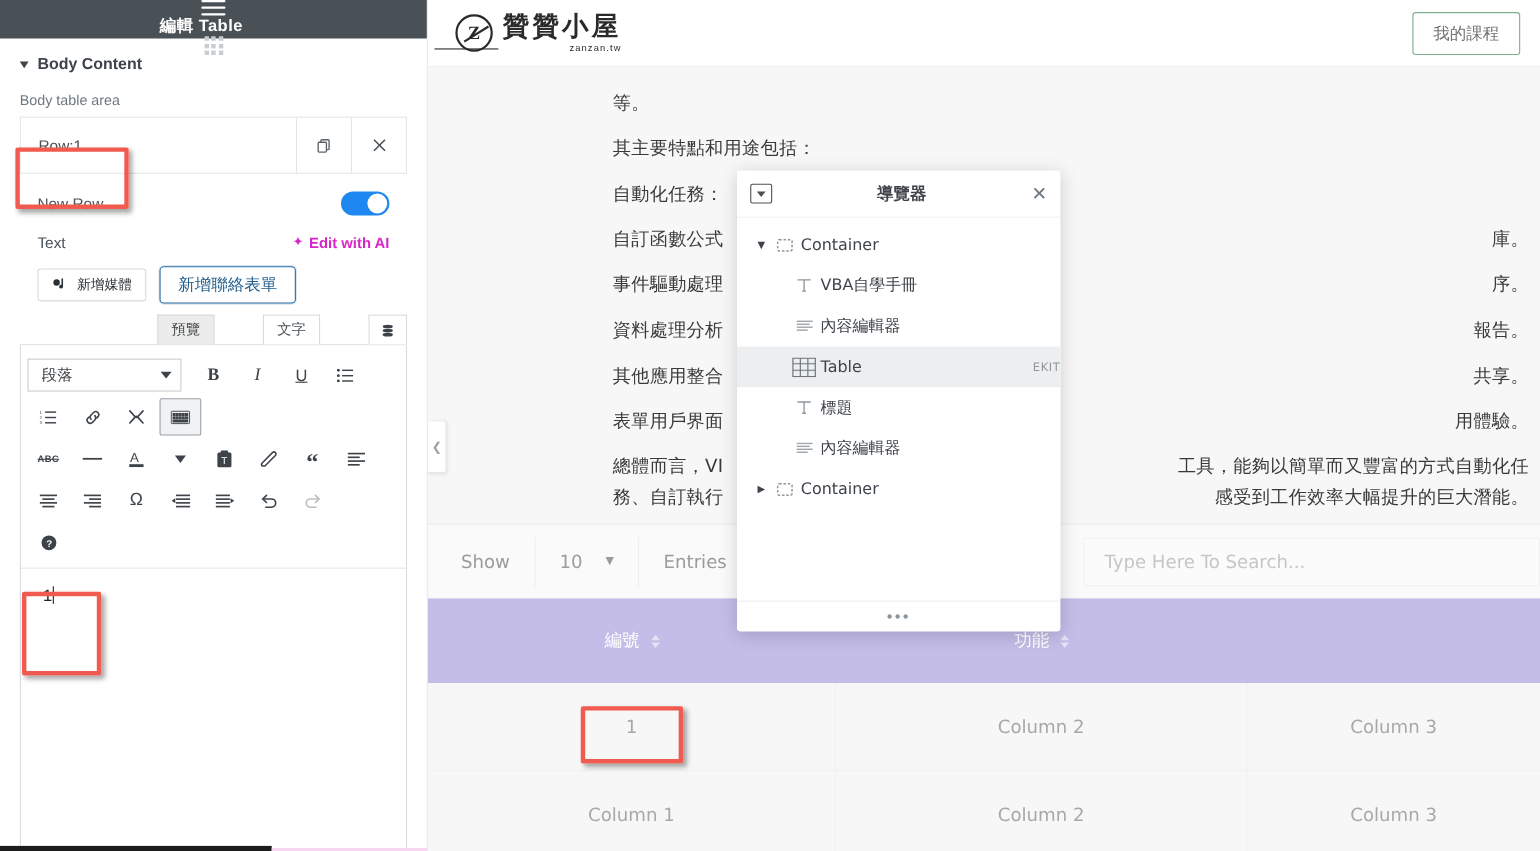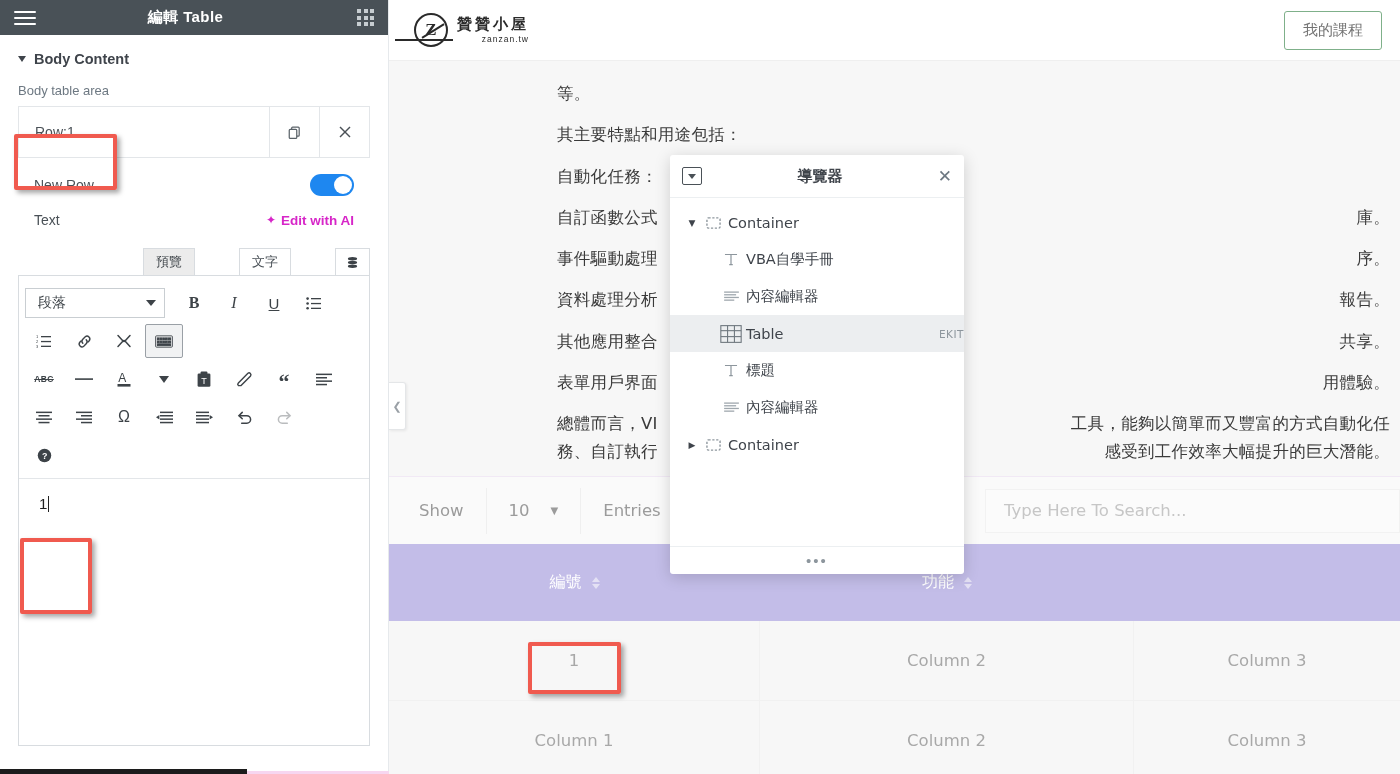--- a/index.html
+++ b/index.html
@@ -6,21 +6,21 @@
   html,body { width:1400px; height:774px; overflow:hidden; }
   body {
     font-family: "Liberation Sans", "DejaVu Sans", sans-serif;
     background:#ffffff;
     -webkit-font-smoothing: antialiased;
   }
   #app { position:relative; width:1400px; height:774px; overflow:hidden; }
 
   
   .panel { position:absolute; left:0; top:0; width:389px; height:774px; background:#ffffff; border-right:1px solid #e6e9ec; }
-  .panel-header { height:35px; background:#495157; display:flex; align-items:center; padding:0 14px; }
+  .panel-header { height:35px; background:#495157; display:flex; align-items:center; padding:0 14px;flex-direction:column; }
   .panel-header .hamburger { width:22px; display:flex; flex-direction:column; gap:4px; cursor:pointer;}
   .panel-header .hamburger span { display:block; height:2px; background:#ffffff; border-radius:1px;}
   .panel-title { flex:1; text-align:center; color:#ffffff; font-size:15px; font-weight:bold; letter-spacing:.4px; margin-left:-22px;}
   .grid-icon { display:grid; grid-template-columns:repeat(3,4px); grid-template-rows:repeat(3,4px); gap:2.5px; cursor:pointer;}
   .grid-icon i { background:#c7cdd1; display:block; width:4px; height:4px;}
 
   .section-head { padding:16px 20px 10px 18px; display:flex; align-items:center; gap:8px; }
   .caret-down { width:0;height:0;border-left:4.5px solid transparent;border-right:4.5px solid transparent;border-top:6px solid #3f444b;}
   .section-head .lbl { font-size:14.5px; font-weight:bold; color:#3f444b;}
 
@@ -68,21 +68,21 @@
   
   .collapse-tab { position:absolute; left:389px; top:382px; width:17px; height:48px; background:#fff; border:1px solid #e4e6e8; border-left:none; border-radius:0 3px 3px 0; display:flex; align-items:center; justify-content:center; font-size:11px; color:#9aa0a6; cursor:pointer; z-index:30; box-shadow:1px 1px 3px rgba(0,0,0,.07);}
 
   
   .page { position:absolute; left:389px; top:0; width:1011px; height:774px; background:#f7f7f7; overflow:hidden;}
   .site-header { height:61px; background:#ffffff; display:flex; align-items:center; padding:0 0 0 25px; border-bottom:1px solid #efefef;}
   .logo { display:flex; align-items:center; gap:9px;}
   .logo-mark { width:34px;height:34px;border-radius:50%;border:2.2px solid #2a2a2a; display:flex;align-items:center;justify-content:center; font-family:"Liberation Serif", serif; font-weight:bold; font-size:17px; color:#2a2a2a; position:relative;}
   .logo-mark::after{content:"";position:absolute;left:4px;top:50%;width:26px;height:1.8px;background:#2a2a2a;transform:rotate(-32deg);}
   .logo-words { display:flex; flex-direction:column; line-height:1;}
-  .logo-cn { font-size:15px; font-weight:bold; color:#2a2a2a; letter-spacing:3px; font-family:"DejaVu Sans", sans-serif;}
+  .logo-cn { font-size:24px; font-weight:bold; color:#2a2a2a; letter-spacing:3px; font-family:"DejaVu Sans", sans-serif;}
   .logo-en { font-size:8.5px; color:#2a2a2a; letter-spacing:1px; text-align:right; margin-top:3px; position:relative;}
   .logo-en::before{content:"";position:absolute;left:-62px;top:50%;width:58px;height:1.6px;background:#2a2a2a;}
   .hdr-spacer{flex:1;}
   .btn-course { margin-right:18px; border:1.4px solid #7fb08a; color:#737373; background:#fff; border-radius:3px; padding:9px 18px; font-size:15px; cursor:pointer;}
 
   .article { padding:22px 0 0 0; position:relative;}
   .article p { font-size:16.5px; line-height:1.35; color:#3a3a3a; margin:0 0 19px 0; padding-left:168px; padding-right:10px; font-family:"DejaVu Sans", sans-serif; letter-spacing:.3px;}
   .mark-bar { position:absolute; width:4px; background:#111; left:566px; }
 
   
@@ -178,20 +178,32 @@
     </div>
 
     <div class="text-row">
       <span class="t-lbl">Text</span>
       <span class="ai-link">
         <span class="ai-spark">✦</span>
         <span>Edit with AI</span>
       </span>
     </div>
 
+    <div class="btn-row">
+      <div class="btn-media">
+        <svg width="16" height="14" viewBox="0 0 18 15">
+            <circle cx="5" cy="5" r="3.3" fill="#2b3034"></circle>
+            <path d="M10 1 h1.6 v8.2 a2 2 0 1 1 -1.6 -1.9 z" fill="#2b3034"></path>
+          </svg>
+        <span>新增媒體</span>
+      </div>
+      <div class="btn-form">
+        <span>新增聯絡表單</span>
+      </div>
+    </div>
 
     <div class="tabs-row">
       <div class="etab active">預覽</div>
       <div class="etab">文字</div>
       <div class="etab icononly">
         <svg width="13" height="13" viewBox="0 0 14 14" fill="#3c4247">
             <ellipse cx="7" cy="3" rx="5" ry="1.8"></ellipse>
             <ellipse cx="7" cy="7" rx="5" ry="1.8"></ellipse>
             <ellipse cx="7" cy="11" rx="5" ry="1.8"></ellipse>
           </svg>

